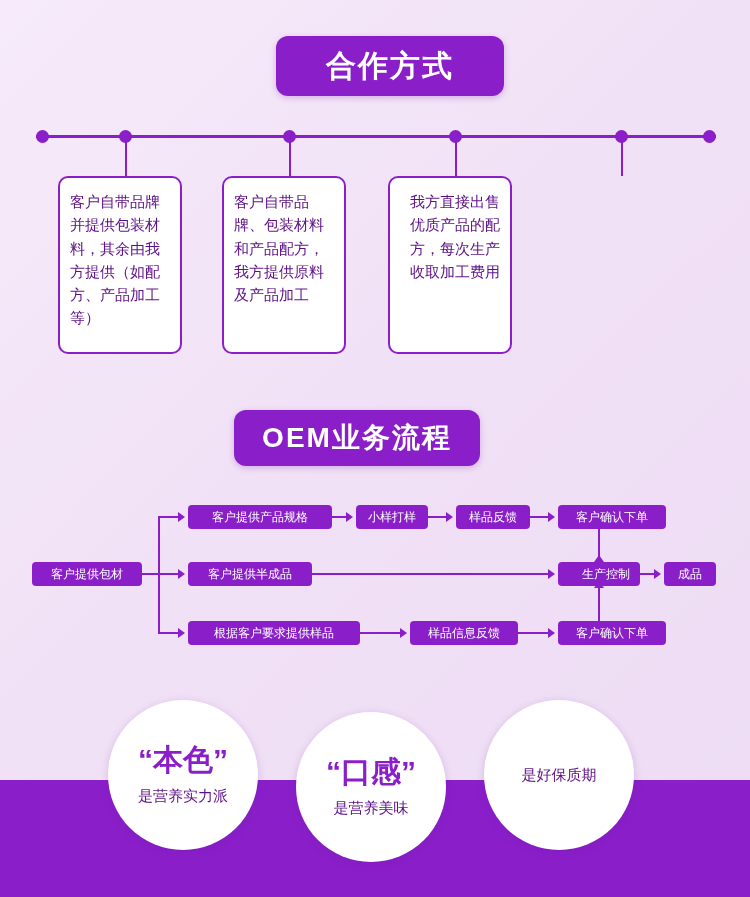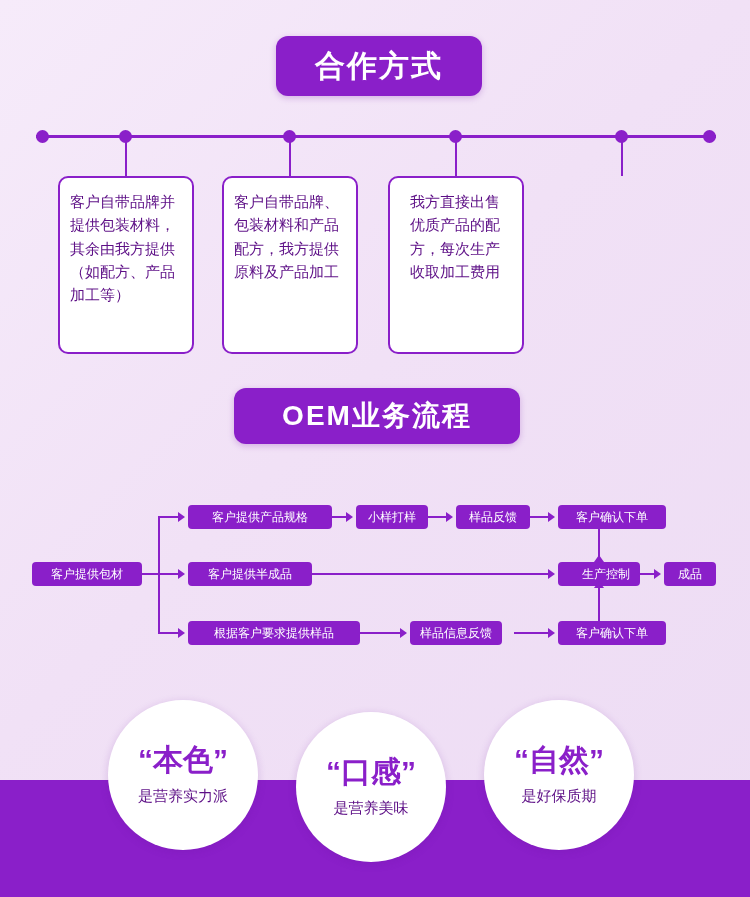--- a/index.html
+++ b/index.html
@@ -32,25 +32,25 @@
     font-size: 30px;
     font-weight: bold;
     letter-spacing: 2px;
     display: flex;
     align-items: center;
     justify-content: center;
     box-shadow: 0 2px 6px rgba(120, 20, 170, 0.25);
   }
   #title-1 {
     left: 276px; top: 36px;
-    width: 206px; height: 60px;
+    width: 228px; height: 60px;
   }
   #title-2 {
-    left: 234px; top: 388px;
-    width: 286px; height: 56px;
+    left: 234px; top: 410px;
+    width: 246px; height: 56px;
     font-size: 28px;
   }
 
   
   .timeline-line {
     position: absolute;
     left: 36px; top: 135px;
     width: 680px; height: 3px;
     background: #8a1fc9;
   }
@@ -65,21 +65,21 @@
     position: absolute;
     width: 2px;
     background: #8a1fc9;
     top: 141px;
     height: 35px;
   }
 
   .card {
     position: absolute;
     top: 176px;
-    width: 136px;
+    width: 124px;
     background: #ffffff;
     border: 2px solid #8a1fc9;
     border-radius: 10px;
     box-sizing: border-box;
     padding: 12px 10px;
     color: #5d0f86;
     font-size: 15px;
     line-height: 1.55;
   }
 
@@ -220,34 +220,33 @@
     <div class="vline" style="left:598px; top:44px; height:33px;"></div>
     <div class="arrow-u" style="left:594px; top:70px;"></div>
     <div class="vline" style="left:598px; top:101px; height:44px;"></div>
     <div class="arrow-u" style="left:594px; top:96px;"></div>
 
     <div class="hline" style="left:158px; top:147px; width:22px;"></div>
     <div class="arrow-r" style="left:178px; top:143px;"></div>
     <div class="node" style="left:188px; top:136px; width:172px;">根据客户要求提供样品</div>
     <div class="hline" style="left:360px; top:147px; width:42px;"></div>
     <div class="arrow-r" style="left:400px; top:143px;"></div>
-    <div class="node" style="left:410px; top:136px; width:92px;">样品信息反馈</div>
+    <div class="node" style="left:410px; top:136px; width:108px;">样品信息反馈</div>
     <div class="hline" style="left:514px; top:147px; width:36px;"></div>
     <div class="arrow-r" style="left:548px; top:143px;"></div>
     <div class="node" style="left:558px; top:136px; width:108px;">客户确认下单</div>
   </div>
 
   <div class="bottom-band"></div>
 
   <div class="circle" id="circle-2">
     <div class="c-main">“口感”</div>
     <div class="c-sub">是营养美味</div>
   </div>
   <div class="circle" id="circle-1">
     <div class="c-main">“本色”</div>
     <div class="c-sub">是营养实力派</div>
   </div>
   <div class="circle" id="circle-3">
-    <div class="c-main">“自然”</div>
     <div class="c-sub">是好保质期</div>
   </div>
 
 </div>
 
 </body></html>

